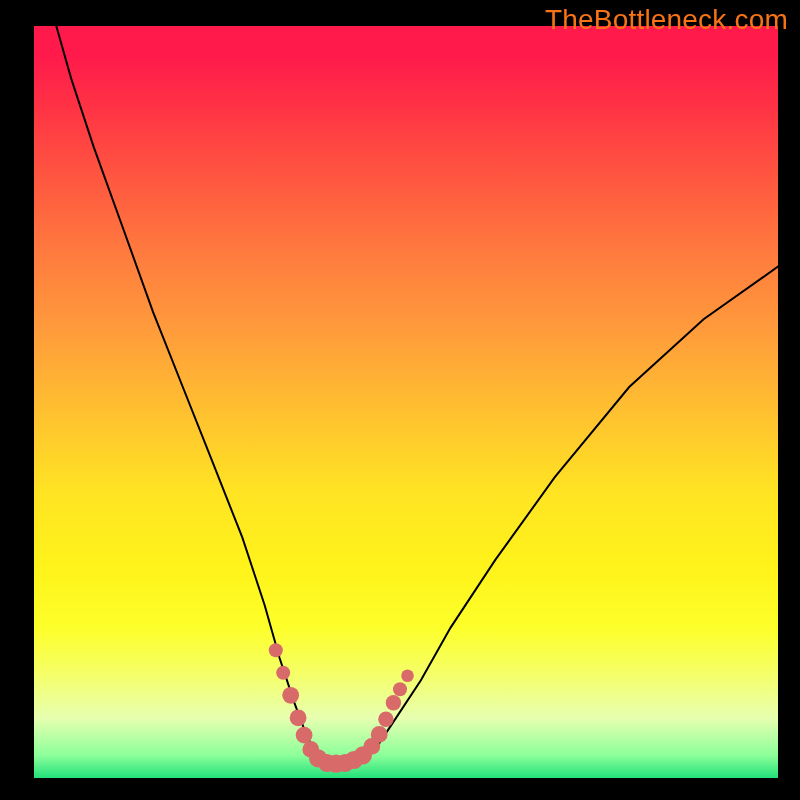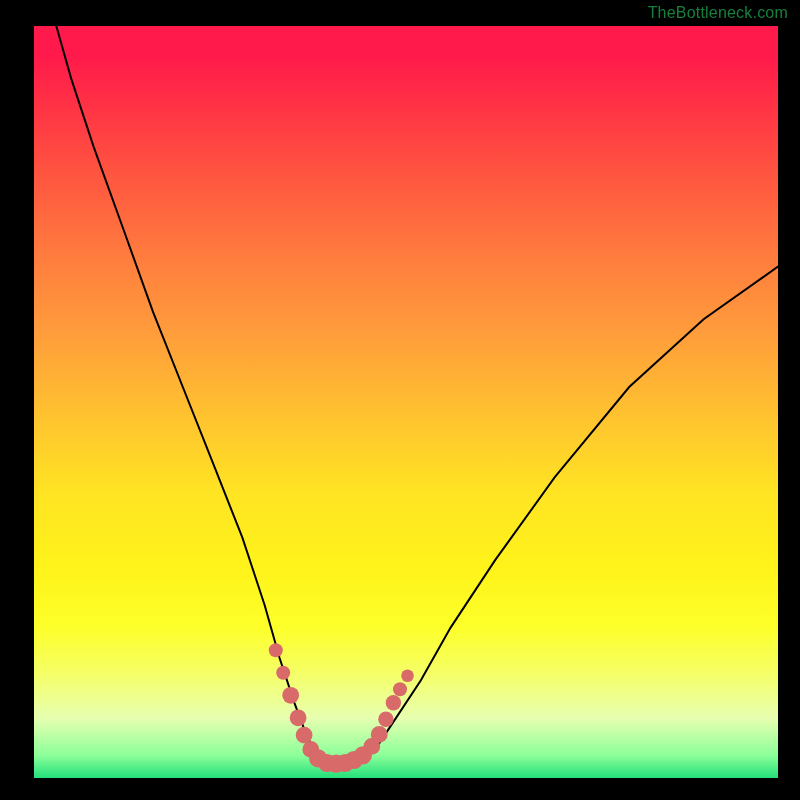--- a/index.html
+++ b/index.html
@@ -40,22 +40,22 @@
       #f5ff66 86%,
       #e7ffb0 92%,
       #8cff9a 97%,
       #22e07a 100%
     );
   }
   .watermark {
     position: absolute;
     top: 4px;
     right: 12px;
-    color: #15803d;
-    font-size: 16px;
+    color: #f97316;
+    font-size: 28px;
     letter-spacing: 0.2px;
     font-weight: 400;
   }
   svg.curve {
     position: absolute;
     left: 0;
     top: 0;
     width: 744px;
     height: 752px;
   }

